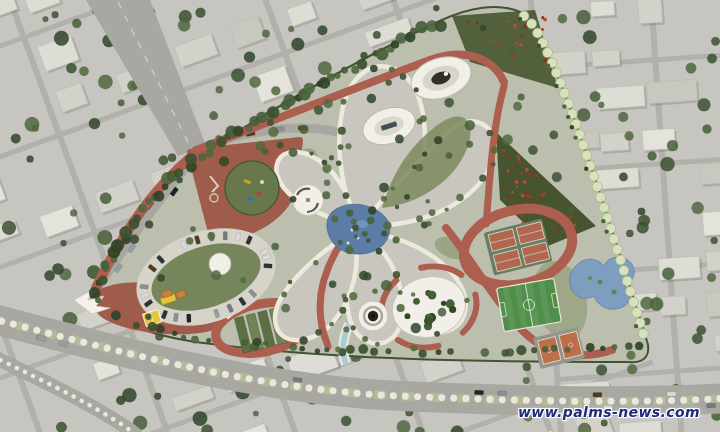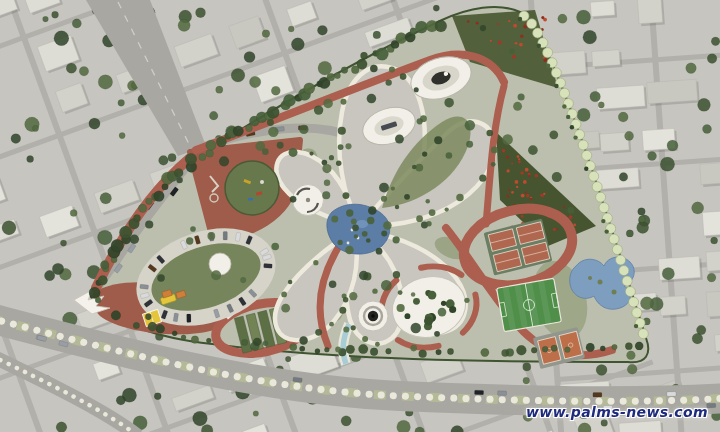--- a/index.html
+++ b/index.html
@@ -1,19 +1,19 @@
 <!DOCTYPE html>
 <html style="--city_base: #c6c5bf; --building_light: #deddd5; --building_mid: #d3d2ca; --building_dark: #c9c8c0; --street: #b1b0aa; --road: #a8a7a1; --road_dash: #cfcec8; --median_green: #b4ba98; --median_white: #eae8da; --park_base: #bcbfae; --paving: #c8c6bf; --path_cream: #edeadd; --track_red: #ac5f4e; --plaza_red: #a05c4a; --lawn: #7c8a5e; --hedge: #3f5430; --tree_light: #d8e2ba; --meadow: #46552f; --flower_red: #a23826; --water: #5c7da6; --water_light: #a9cdd4; --court_clay: #b0674f; --court_green: #6b7d63; --pitch: #4f8f4a; --court_orange: #bd6f49; --white: #f1efe7; --dark: #2e2e2a; --yellow: #e4c53c; --watermark_blue: #1e2a7b;"><head>
 <meta charset="utf-8">
 <style>
   html,body{margin:0;padding:0;background:#222;}
   .stage{position:relative;width:720px;height:432px;overflow:hidden;background:var(--city_base,#c6c5bf);
          font-family:"DejaVu Sans",sans-serif;}
   .stage svg{display:block}
-  .watermark{position:absolute;right:12px;bottom:12px;
+  .watermark{position:absolute;right:20px;bottom:12px;
     font:italic 700 14px "DejaVu Sans",sans-serif;
     color:var(--watermark_blue,#1e2a7b);letter-spacing:.4px;
     text-shadow:-1px -1px 0 #fff,1px -1px 0 #fff,-1px 1px 0 #fff,1px 1px 0 #fff,0 0 5px #fff;}
 </style>
 </head>
 <body>
 
 <div class="stage">
 <svg id="scene" width="720" height="432" viewBox="0 0 720 432">
 

